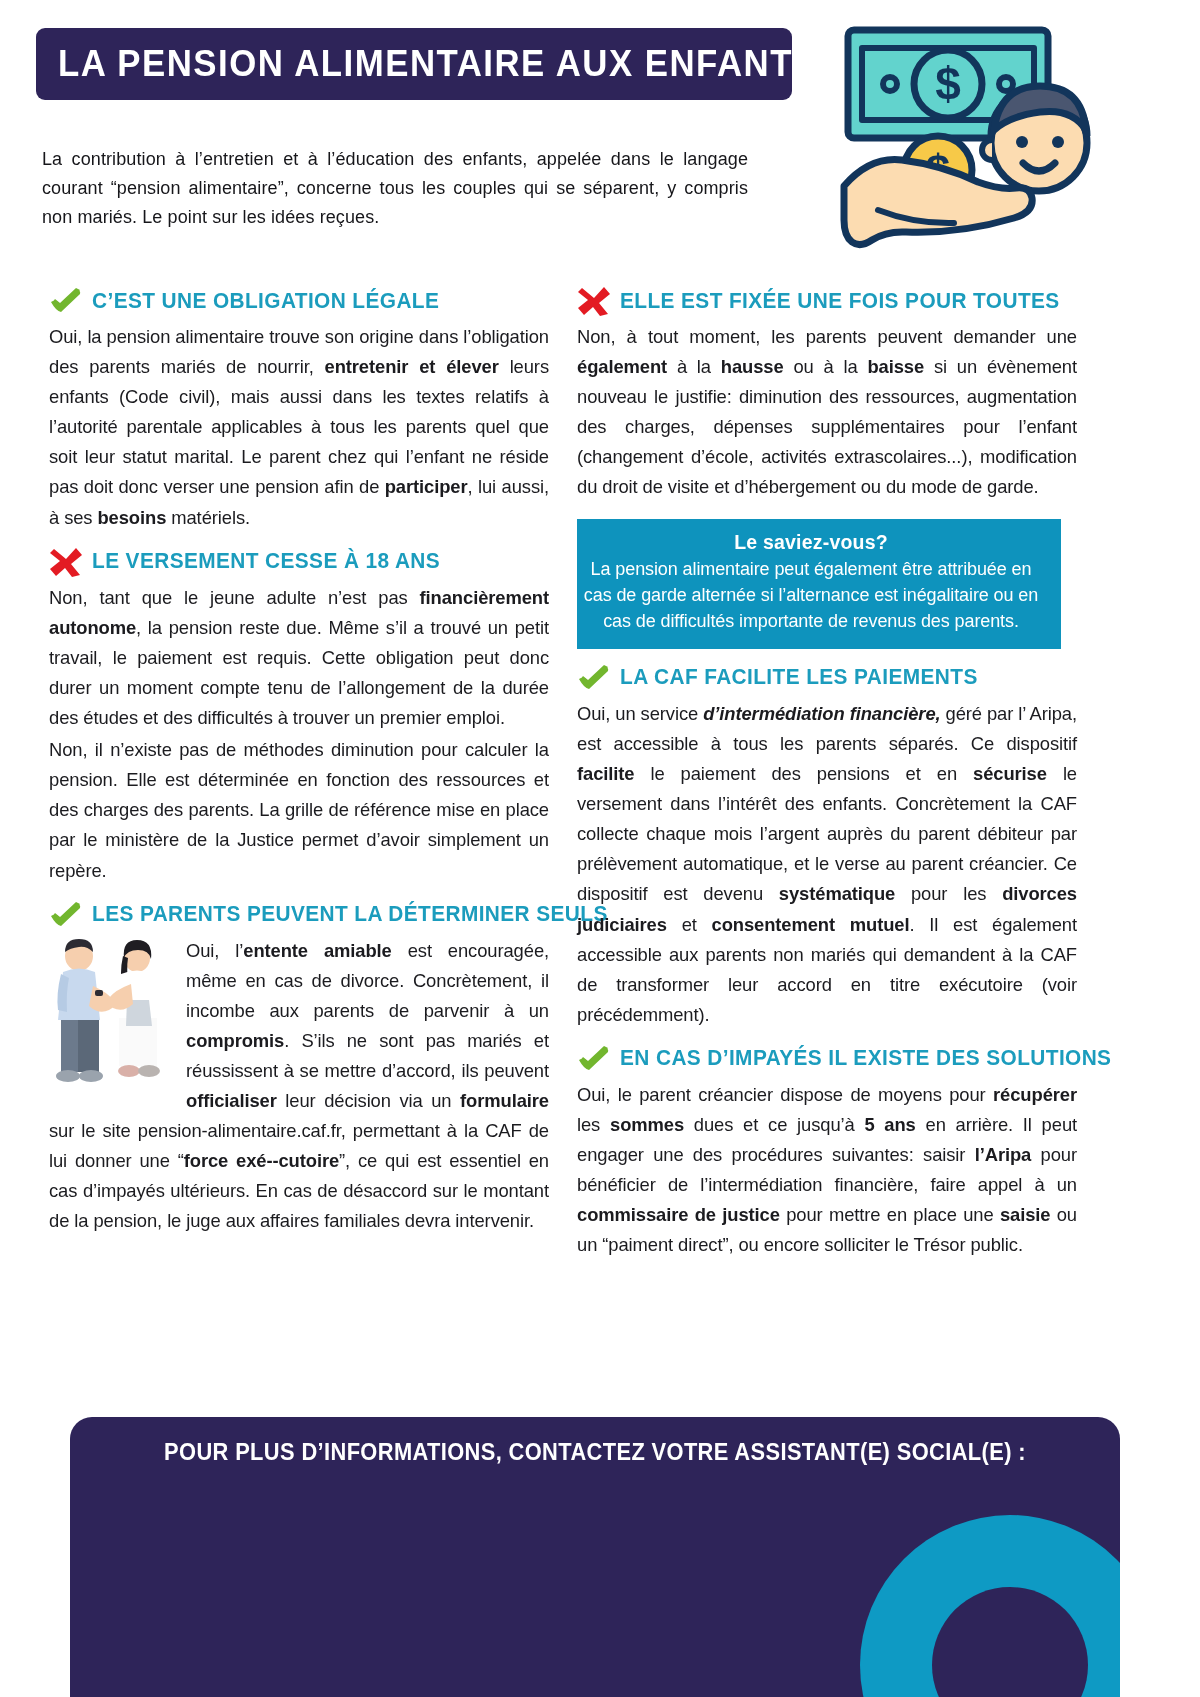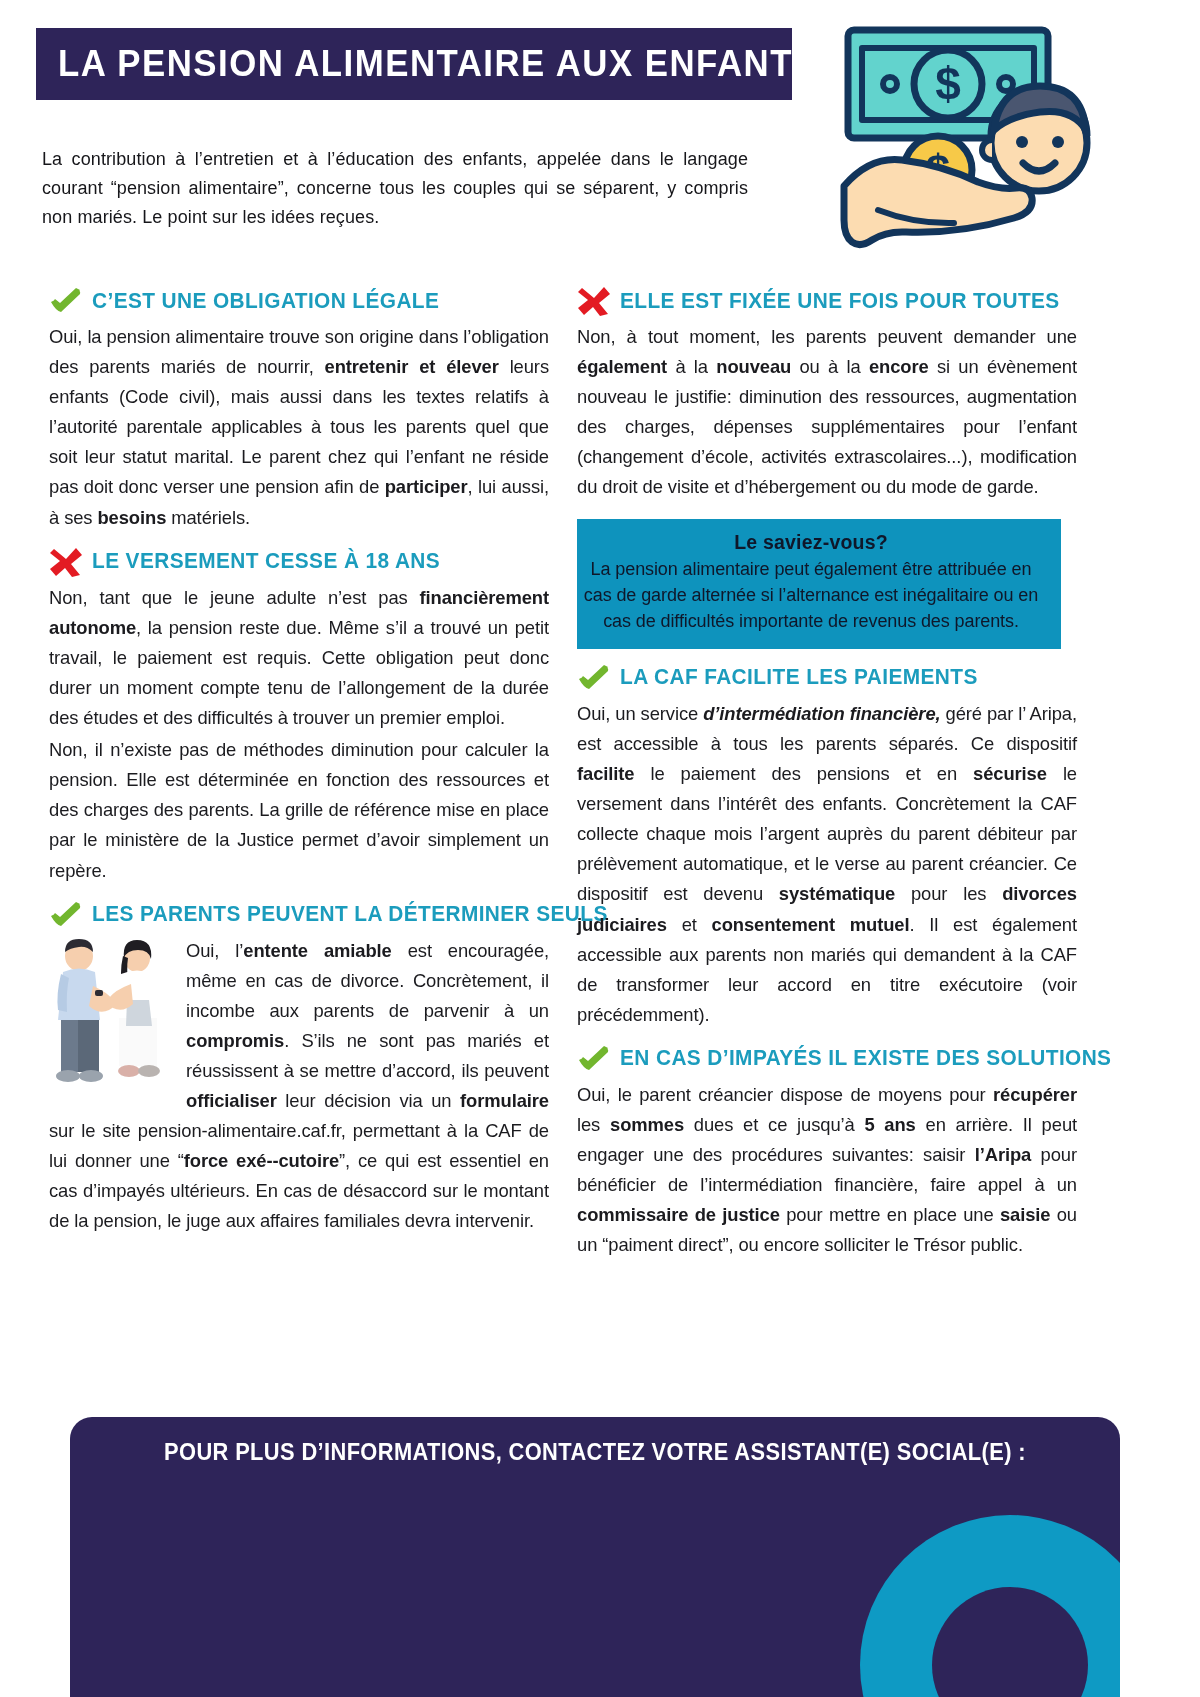--- a/index.html
+++ b/index.html
@@ -12,20 +12,21 @@
   .page { position: relative; width: 1200px; height: 1697px; background:#fff; }
 
   
   .header-wrap { position: relative; height: 260px; }
   .title-bar {
     position: absolute; left: 36px; top: 28px;
     width: 756px; height: 72px;
     background: #2e2459;
     display: flex; align-items: center;
     padding-left: 22px;
+    border-radius: 9px;
   }
   .title-bar .title {
     color: #ffffff;
     font-family: "Liberation Sans Narrow","Liberation Sans", sans-serif;
     font-weight: 700;
     font-size: 37px;
     letter-spacing: 1.6px;
     transform: scaleX(0.94);
     transform-origin: left center;
     white-space: nowrap;
@@ -73,21 +74,21 @@
     color: #1b1b1f;
     text-align: justify;
     letter-spacing: -.1px;
   }
   .body-txt b { font-weight: 700; }
   .body-txt i { font-style: italic; font-weight: 700; }
 
   
   .know-box {
     background: #0e93bd;
-    color: #0f172a;
+    color: #ffffff;
     padding: 12px 16px 14px 0;
     margin: 16px 16px 8px 0;
     text-align: center;
   }
   .know-box .kb-title {
     font-weight: 700; font-size: 19.5px; margin-bottom: 2px;
     letter-spacing: .2px;
   }
   .know-box .kb-text {
     font-size: 18px; line-height: 1.47; letter-spacing: -.1px;
@@ -233,21 +234,21 @@
         </div>
       </div>
     <div class="col col-right" id="colRight">
         <div class="sec">
           <div class="sec-head">
             <svg class="mark" viewBox="0 0 34 30">
               <path d="M5 2 L17 12 L27 1 L33 8 L22 17 L31 28 L23 30 L16 21 L7 29 L1 22 L11 14 L1 6 Z" fill="#e31b23"></path>
             </svg>
             <span class="htxt">ELLE EST FIXÉE UNE FOIS POUR TOUTES</span>
           </div>
-          <div class="body-txt">Non, à tout moment, les parents peuvent demander une <b>également</b> à la <b>nouveau</b> ou à la <b>encore</b> si un évènement nouveau le justifie: diminution des ressources, augmentation des charges, dépenses supplémentaires pour l’enfant (changement d’école, activités extrascolaires...), modification du droit de visite et d’hébergement ou du mode de garde.</div>
+          <div class="body-txt">Non, à tout moment, les parents peuvent demander une <b>également</b> à la <b>hausse</b> ou à la <b>baisse</b> si un évènement nouveau le justifie: diminution des ressources, augmentation des charges, dépenses supplémentaires pour l’enfant (changement d’école, activités extrascolaires...), modification du droit de visite et d’hébergement ou du mode de garde.</div>
         </div>
         <div class="know-box">
           <div class="kb-title">Le saviez-vous?</div>
           <div class="kb-text">La pension alimentaire peut également être attribuée en cas de garde alternée si l’alternance est inégalitaire ou en cas de difficultés importante de revenus des parents.</div>
         </div>
         <div class="sec">
           <div class="sec-head">
             <svg class="mark" viewBox="0 0 34 30">
               <path d="M3 17 L11 25 L31 4 L27 2 L11 17 L6 13 Z" fill="#72b62e"></path>
               <path d="M2 16 Q7 12 11 18 L28 3 Q32 5 31 8 L12 26 Q7 25 2 16 Z" fill="#72b62e"></path>

